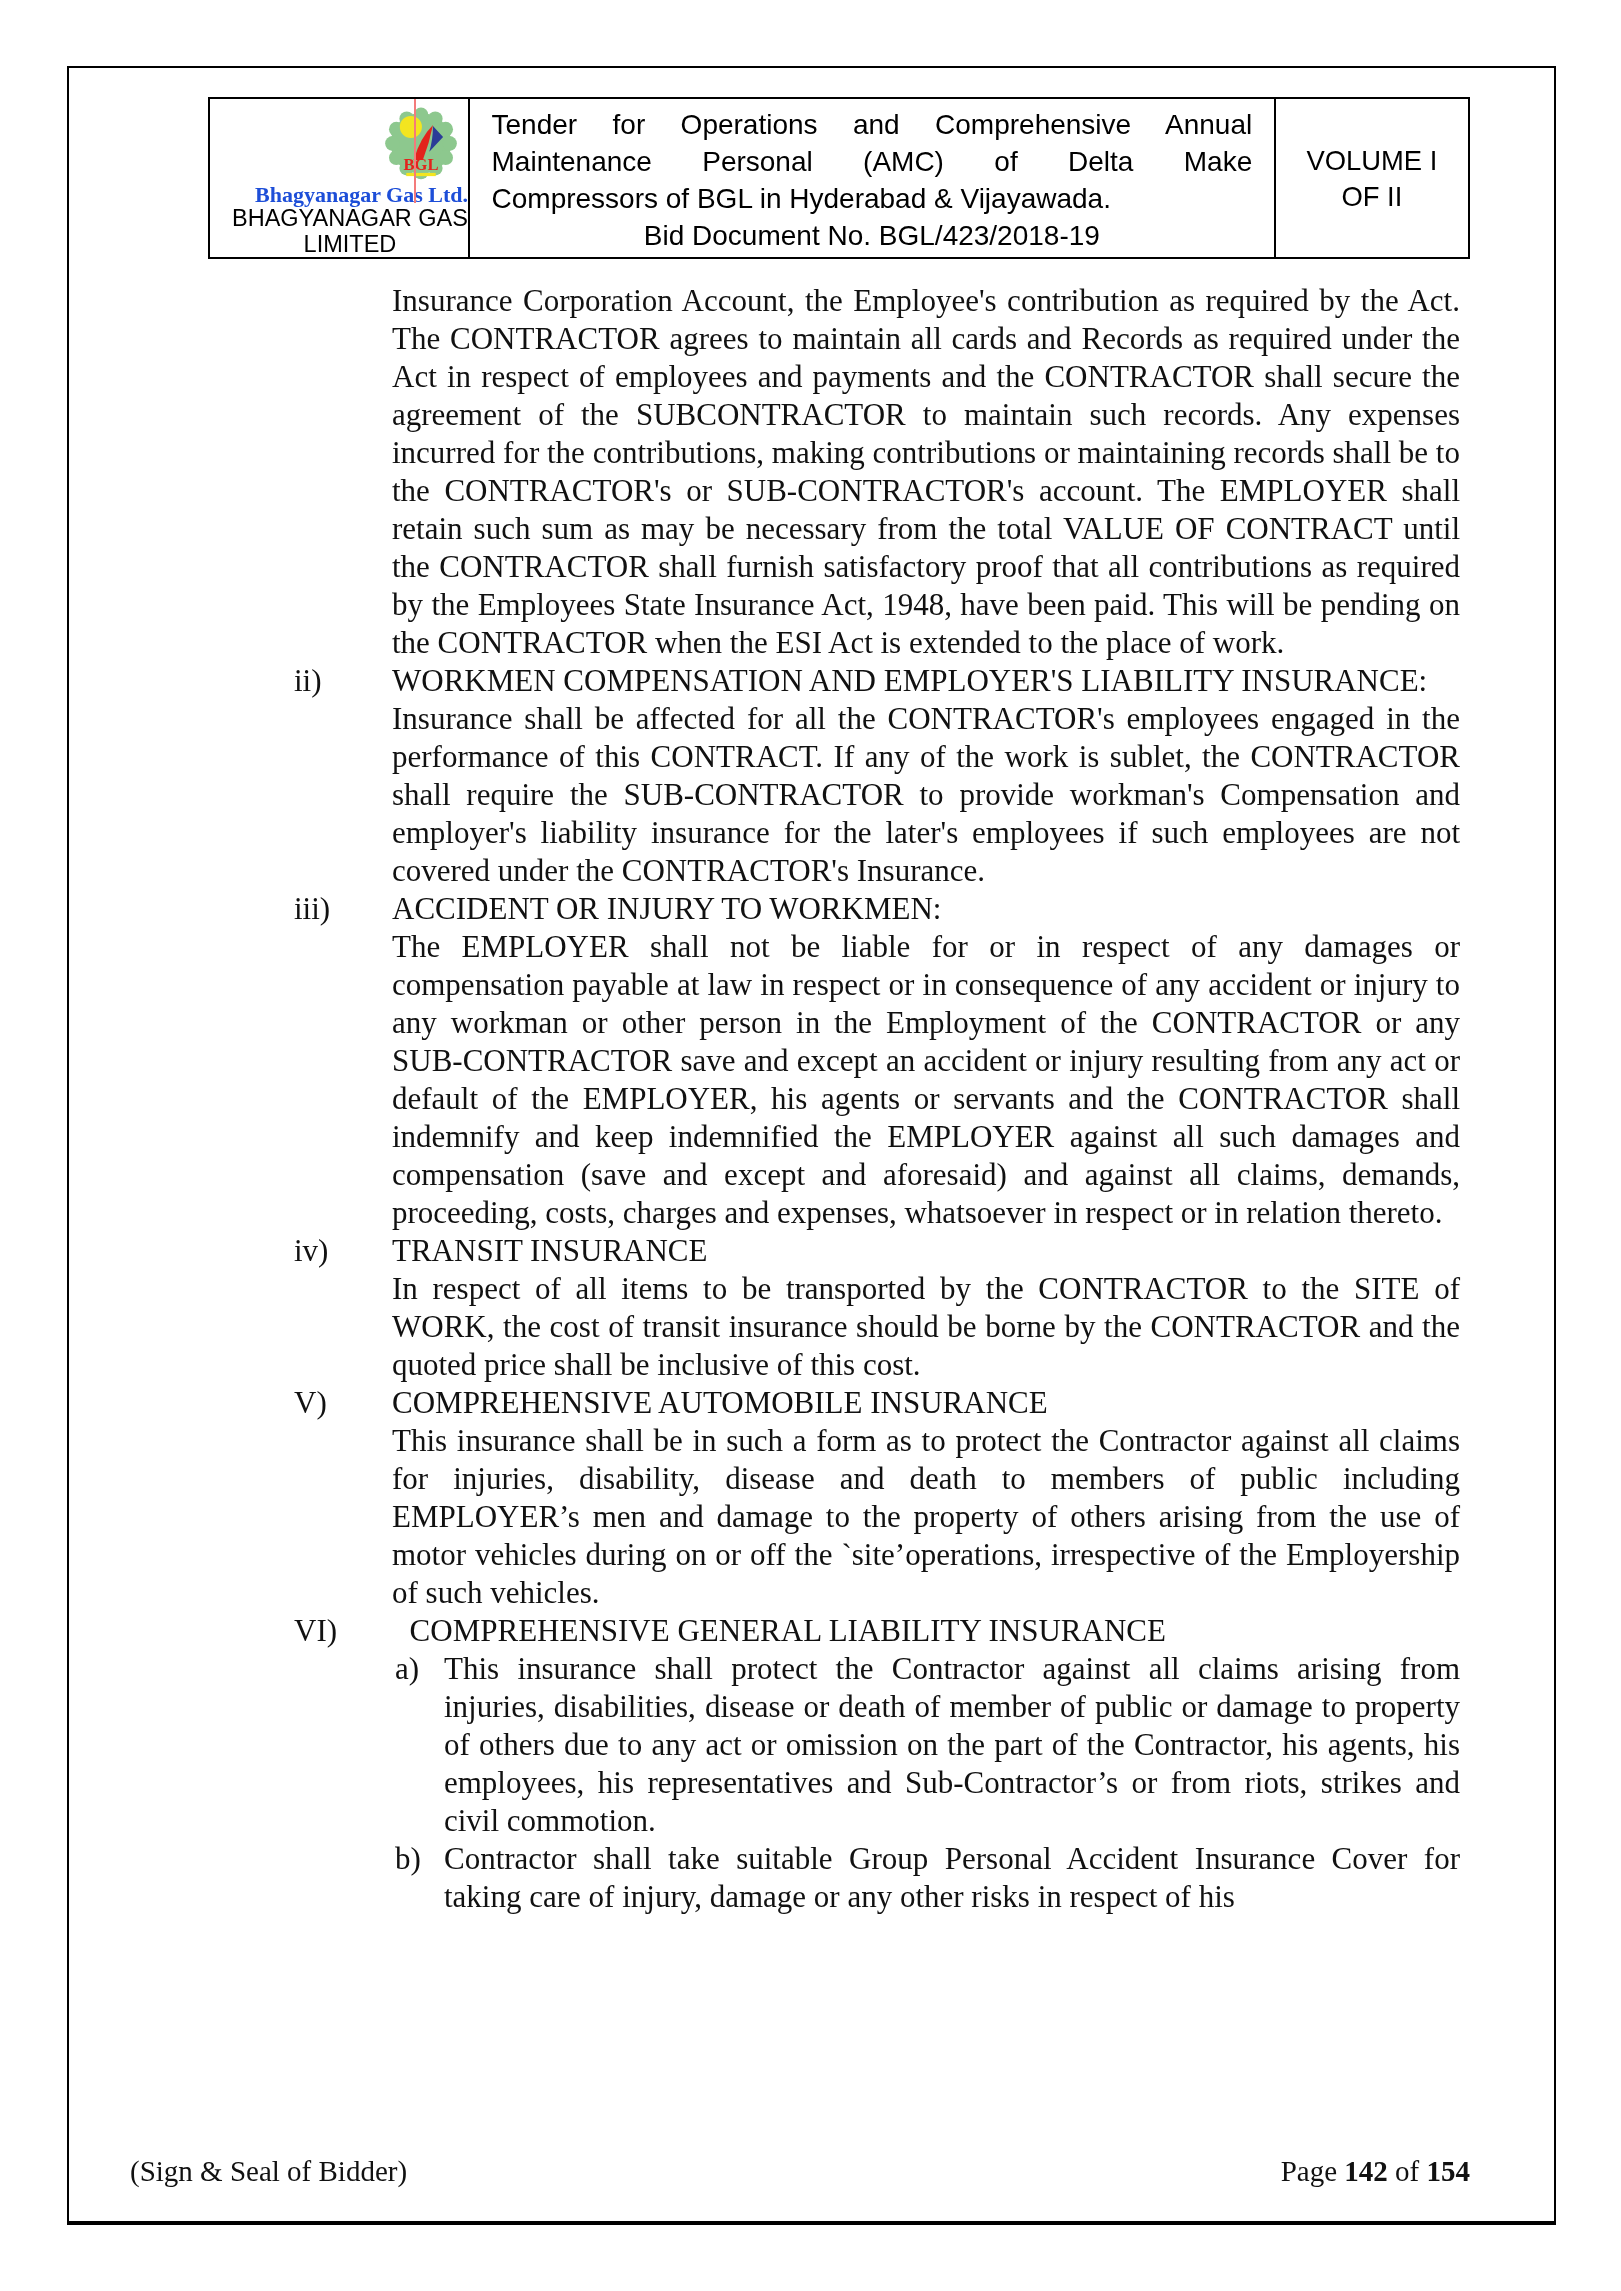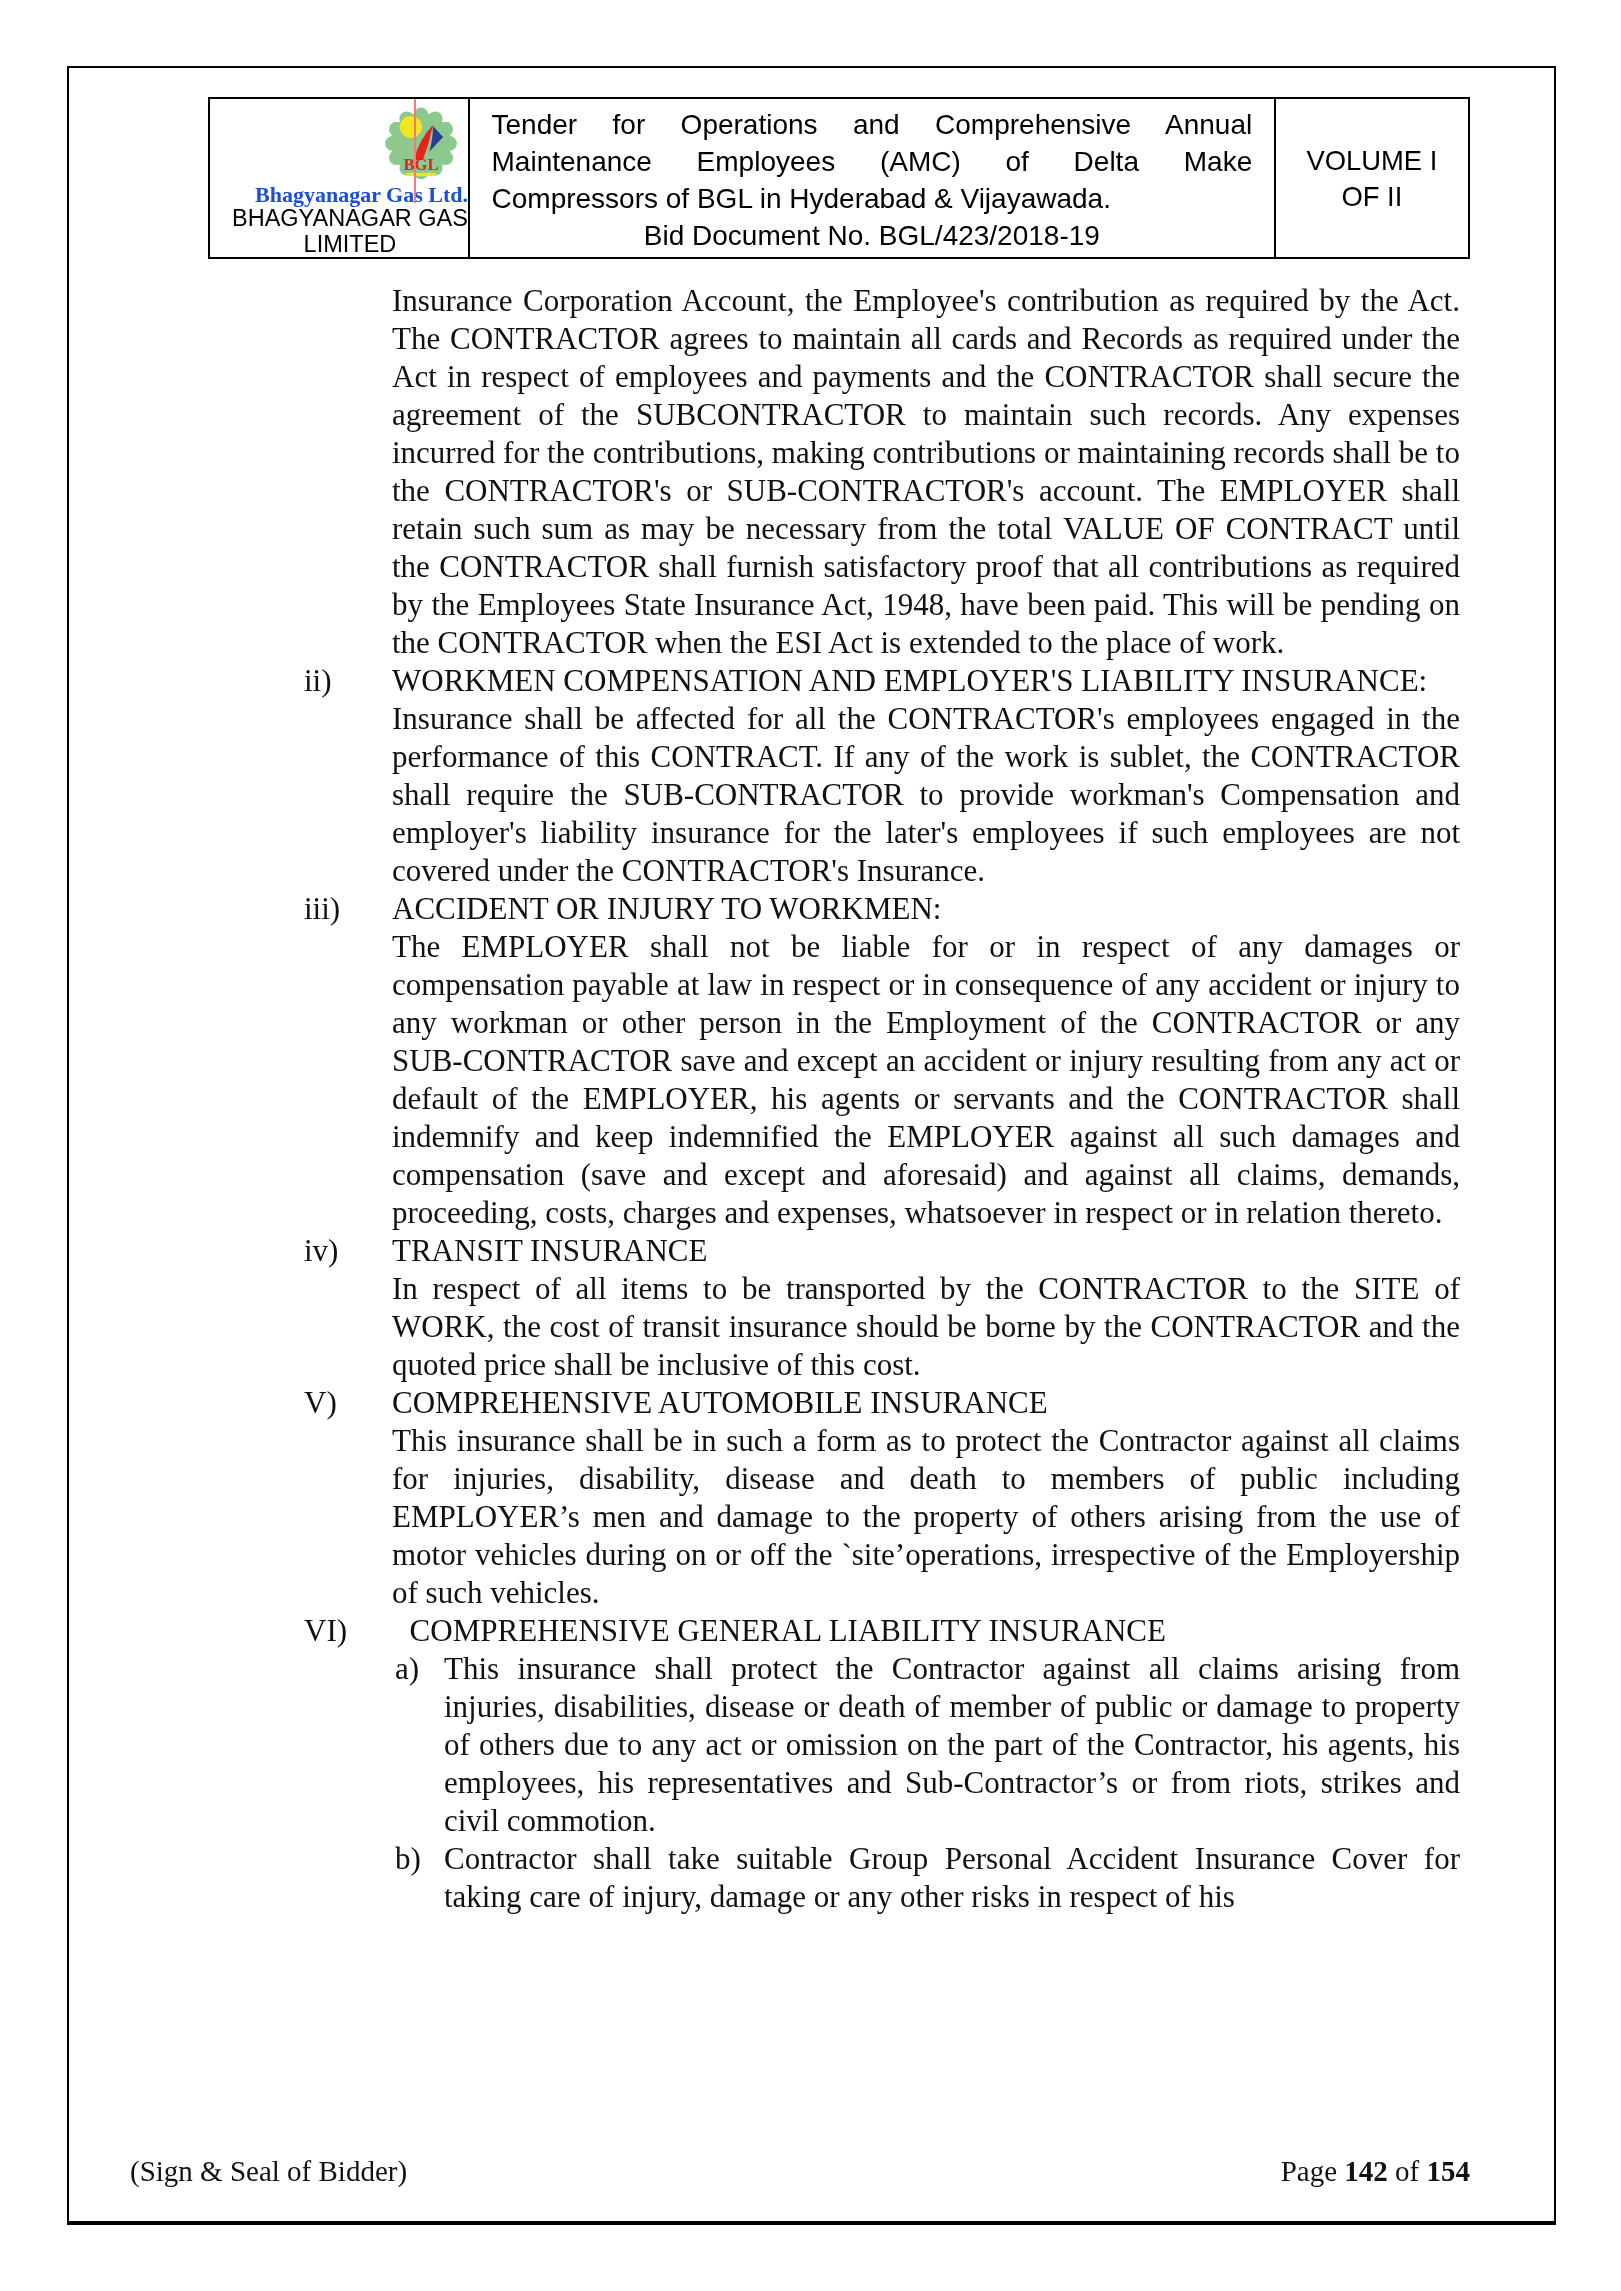--- a/index.html
+++ b/index.html
@@ -26,21 +26,21 @@
   .t-left{text-align:left;}
   .t-center{text-align:center;}
   .volume-cell{width:193px;display:flex;flex-direction:column;justify-content:center;
     align-items:center;font-family:"Liberation Sans",sans-serif;font-size:27.4px;
     line-height:36px;color:#000;padding-bottom:17.6px;margin-top:20px;}
 
   
   .doc-body{position:absolute;left:294px;top:282px;width:1166px;
     font-size:31px;line-height:38px;text-align:justify;color:#111;}
   .blk{position:relative;padding-left:98px;}
-  .blk > .lbl{position:absolute;left:0;top:0;margin-left:10px;}
+  .blk > .lbl{position:absolute;left:0;top:0;}
   .sub{position:relative;padding-left:52px;}
   .sub > .lbl{position:absolute;left:2.9px;top:0;}
   .pad-sm{padding-left:17.6px;}
 
   
   .footer{position:absolute;left:130px;top:2154px;width:1340px;display:flex;
     justify-content:space-between;font-size:29px;line-height:35px;color:#111;}
   .page-indicator span{font-weight:400;}
   .page-indicator b{font-weight:700;}
 </style>
@@ -75,21 +75,21 @@
     </svg>
     <div class="logo-artifact"></div>
     <div class="logo-caption">Bhagyanagar Gas Ltd.</div>
     <div class="company-name">
       <div>BHAGYANAGAR GAS</div>
       <div>LIMITED</div>
     </div>
   </div>
   <div class="cell title-cell">
     <div class="t-just">Tender for Operations and Comprehensive Annual</div>
-    <div class="t-just">Maintenance Employees (AMC) of Delta Make</div>
+    <div class="t-just">Maintenance Personal (AMC) of Delta Make</div>
     <div class="t-left">Compressors of BGL in Hyderabad &amp; Vijayawada.</div>
     <div class="t-center">Bid Document No. BGL/423/2018-19</div>
   </div>
   <div class="cell volume-cell">
     <div>VOLUME I</div>
     <div>OF II</div>
   </div>
 </div>
 
 <div class="doc-body">

